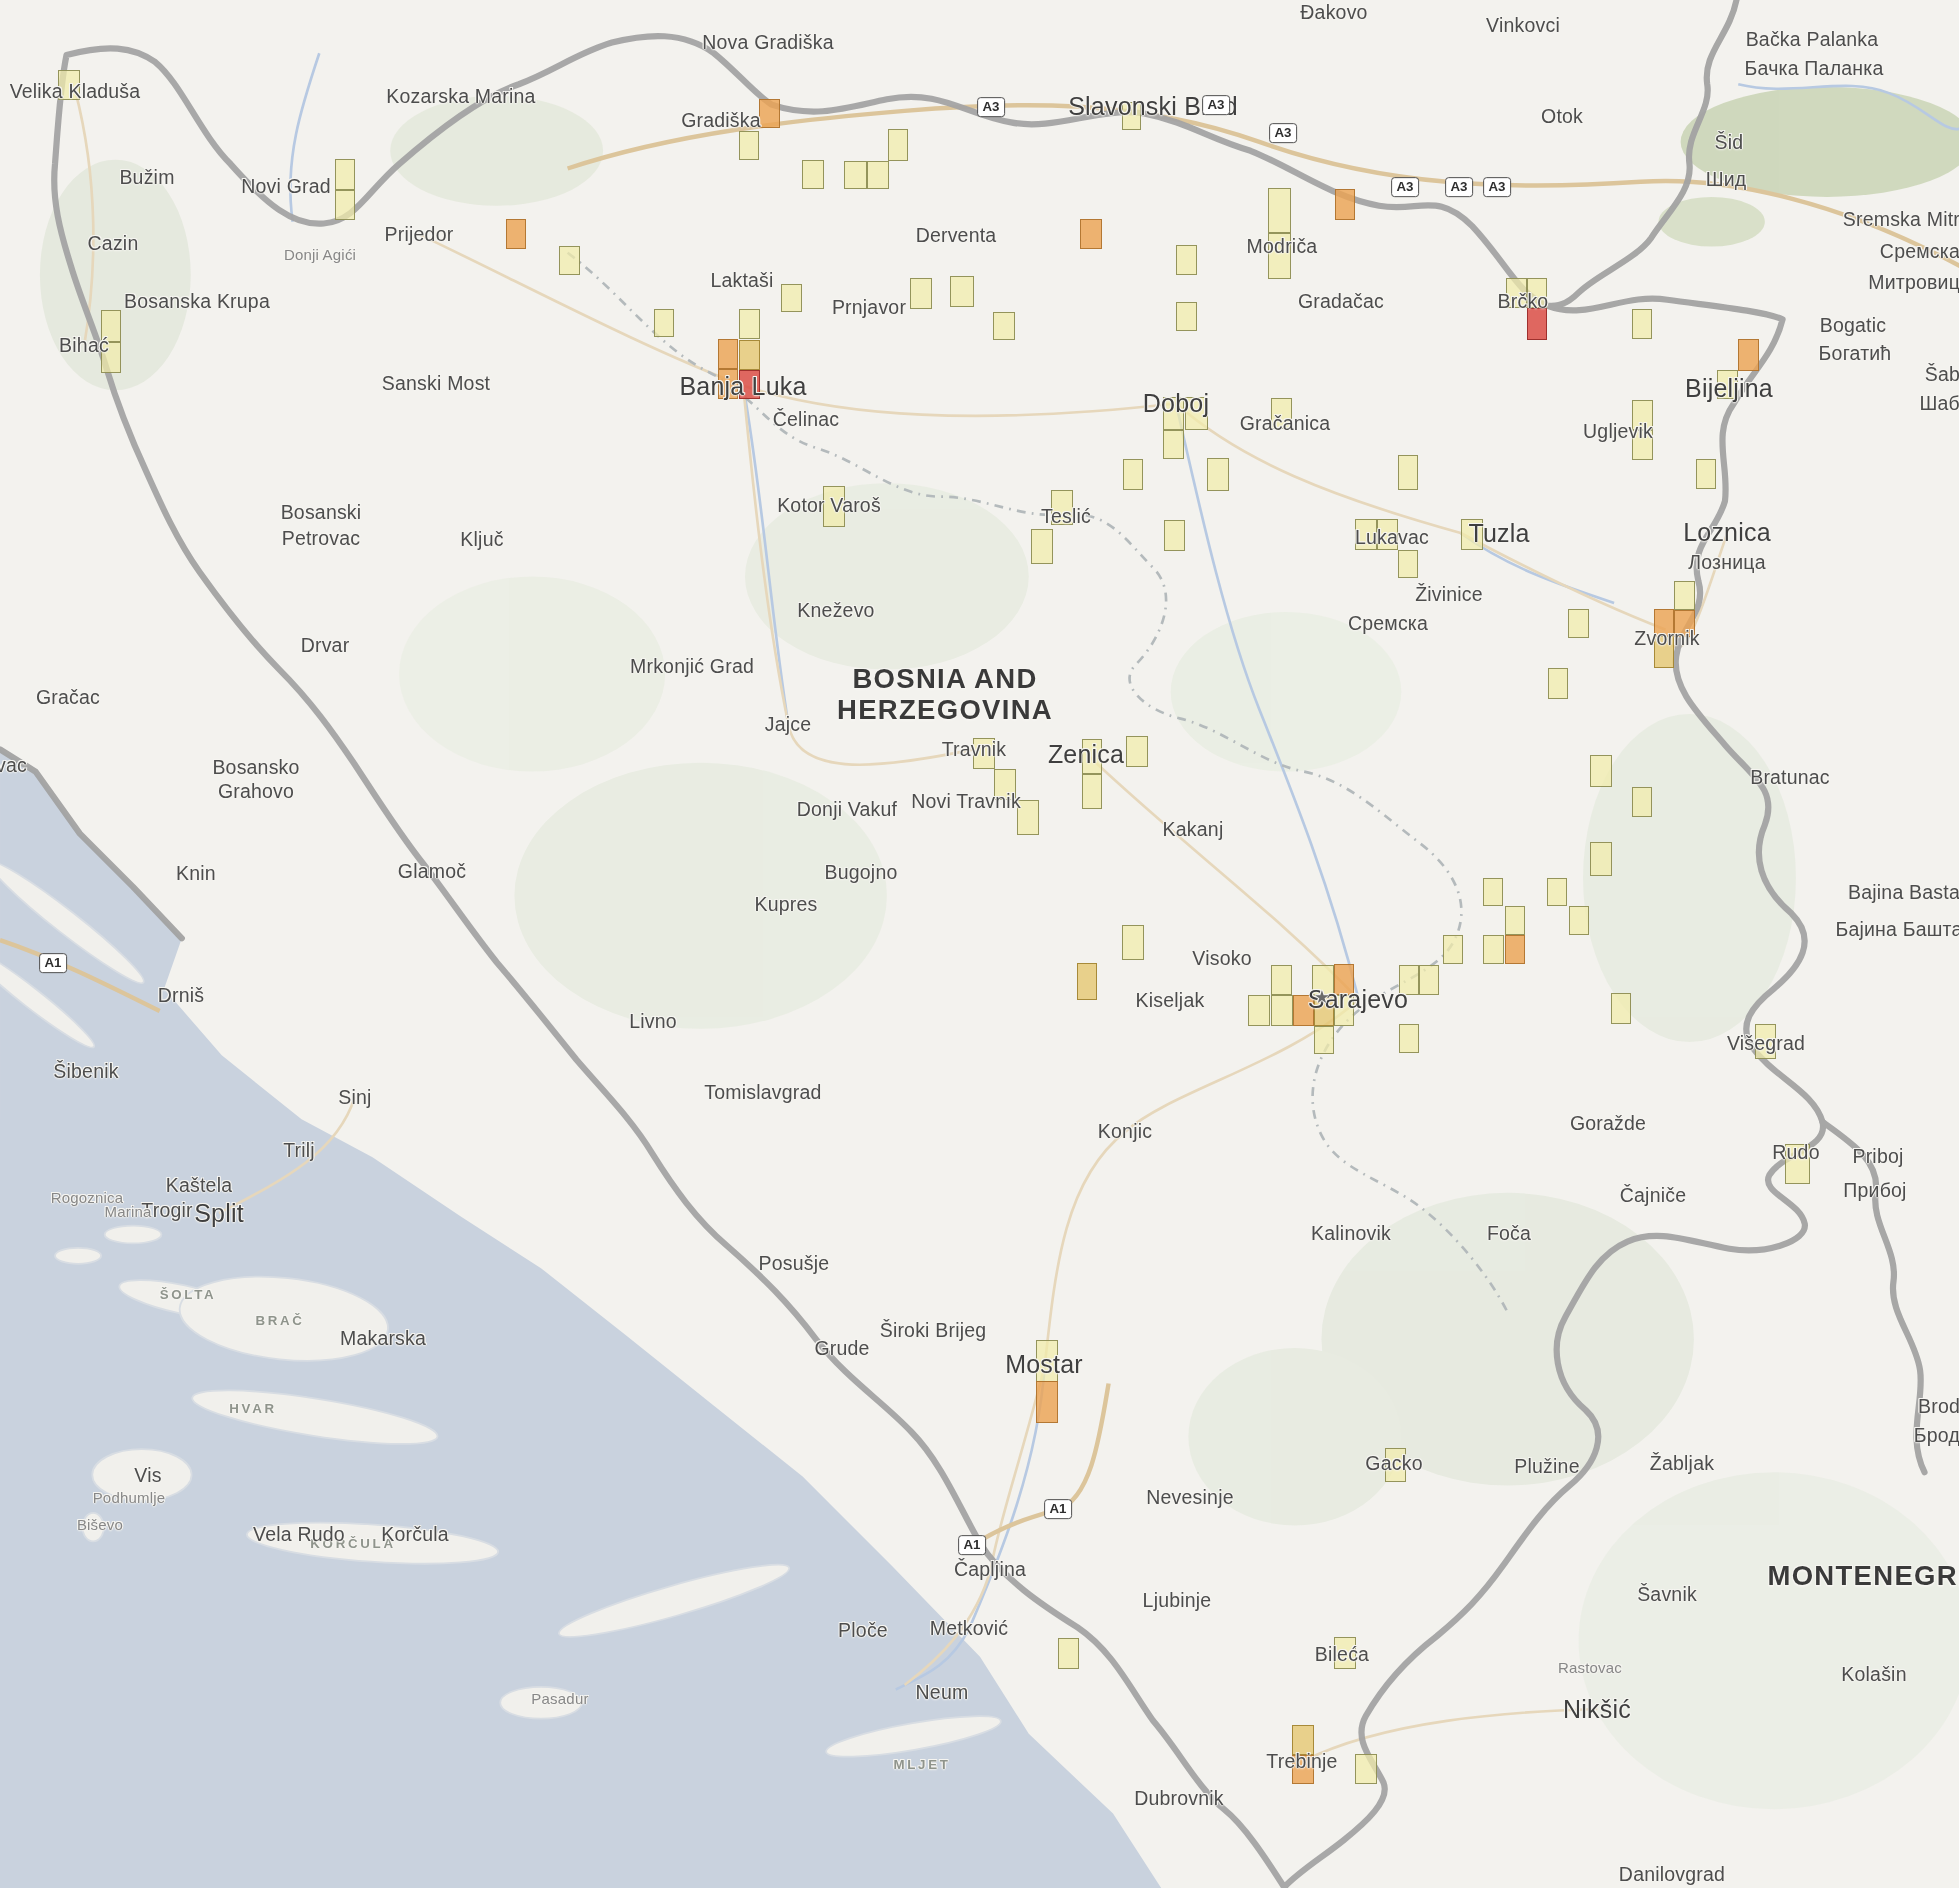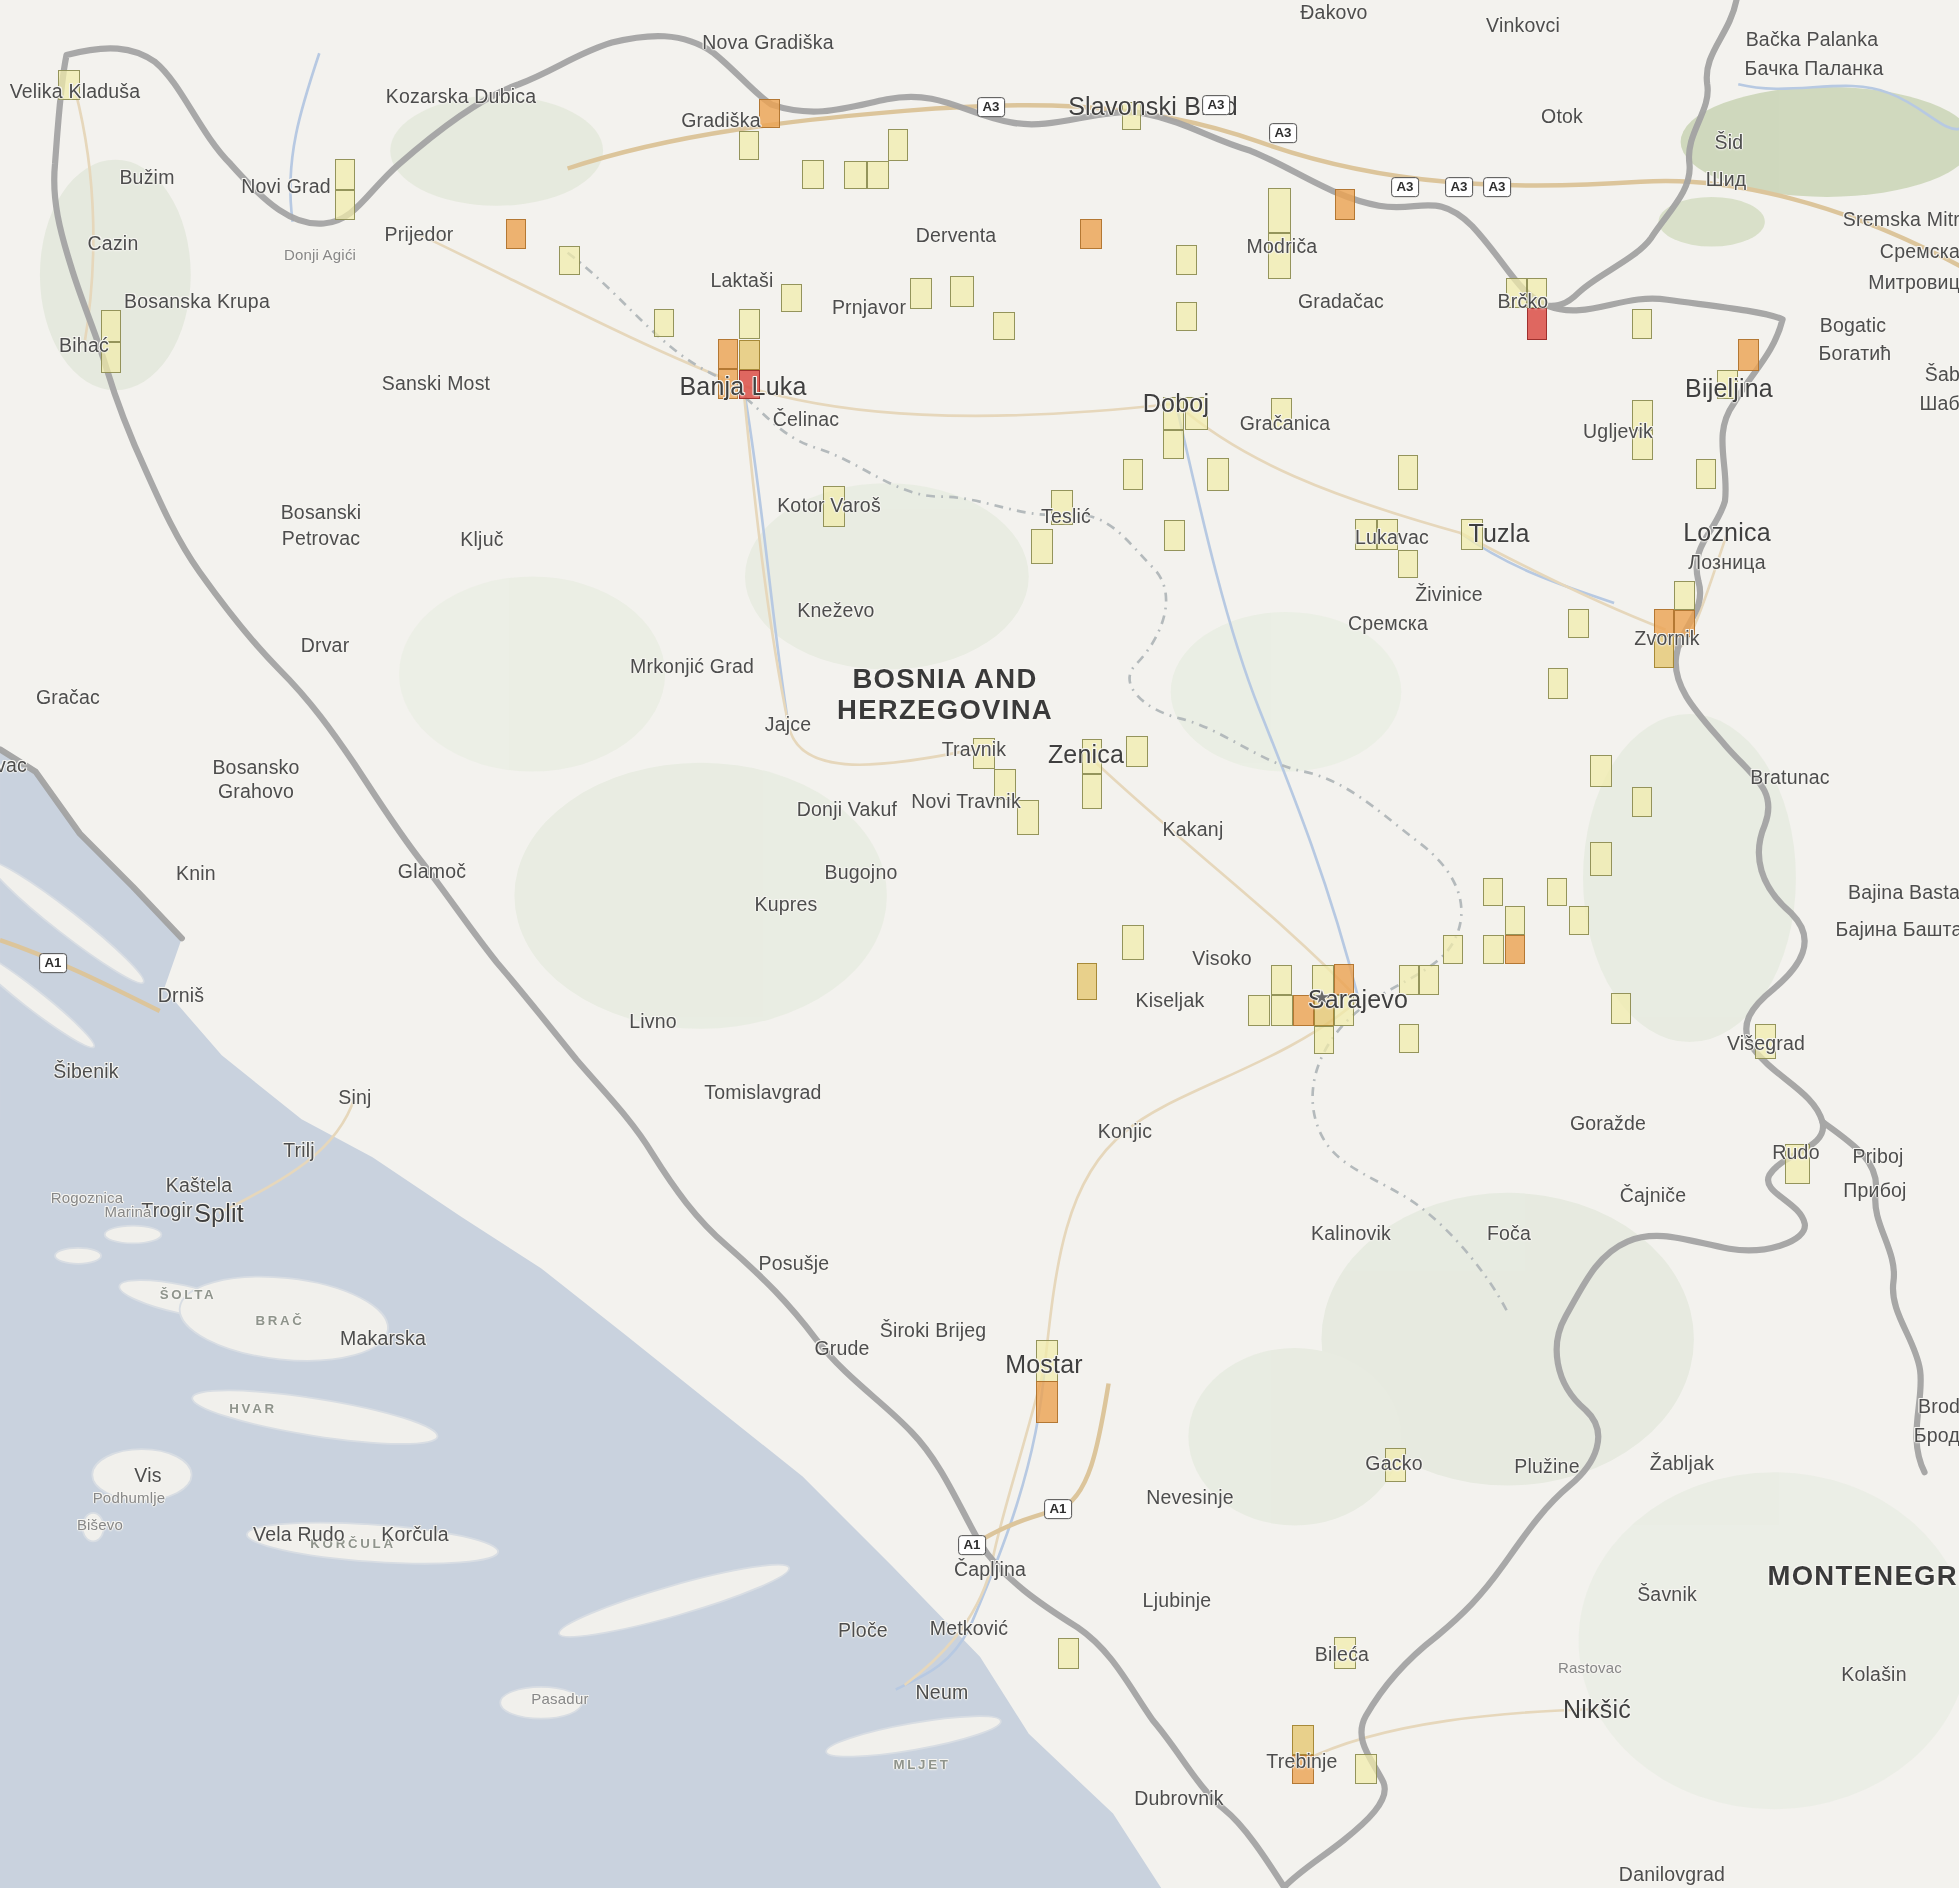--- a/index.html
+++ b/index.html
@@ -132,21 +132,21 @@
       <span class="lbl big" style="left: 1727px; top: 532px;">Loznica</span>
       <span class="lbl " style="left: 1727px; top: 562px;">Лозница</span>
       <span class="lbl big" style="left: 1086px; top: 754px;">Zenica</span>
       <span class="lbl " style="left: 75px; top: 91px;">Velika Kladuša</span>
       <span class="lbl " style="left: 147px; top: 177px;">Bužim</span>
       <span class="lbl " style="left: 113px; top: 243px;">Cazin</span>
       <span class="lbl " style="left: 197px; top: 301px;">Bosanska Krupa</span>
       <span class="lbl " style="left: 84px; top: 345px;">Bihać</span>
       <span class="lbl " style="left: 286px; top: 186px;">Novi Grad</span>
       <span class="lbl small" style="left: 320px; top: 254px;">Donji Agići</span>
-      <span class="lbl " style="left: 461px; top: 96px;">Kozarska Dubica</span>
+      <span class="lbl " style="left: 461px; top: 96px;">Kozarska Marina</span>
       <span class="lbl " style="left: 419px; top: 234px;">Prijedor</span>
       <span class="lbl " style="left: 768px; top: 42px;">Nova Gradiška</span>
       <span class="lbl " style="left: 721px; top: 120px;">Gradiška</span>
       <span class="lbl " style="left: 956px; top: 235px;">Derventa</span>
       <span class="lbl " style="left: 742px; top: 280px;">Laktaši</span>
       <span class="lbl " style="left: 869px; top: 307px;">Prnjavor</span>
       <span class="lbl " style="left: 1282px; top: 246px;">Modriča</span>
       <span class="lbl " style="left: 1341px; top: 301px;">Gradačac</span>
       <span class="lbl " style="left: 1523px; top: 301px;">Brčko</span>
       <span class="lbl " style="left: 1334px; top: 11.5px;">Đakovo</span>

